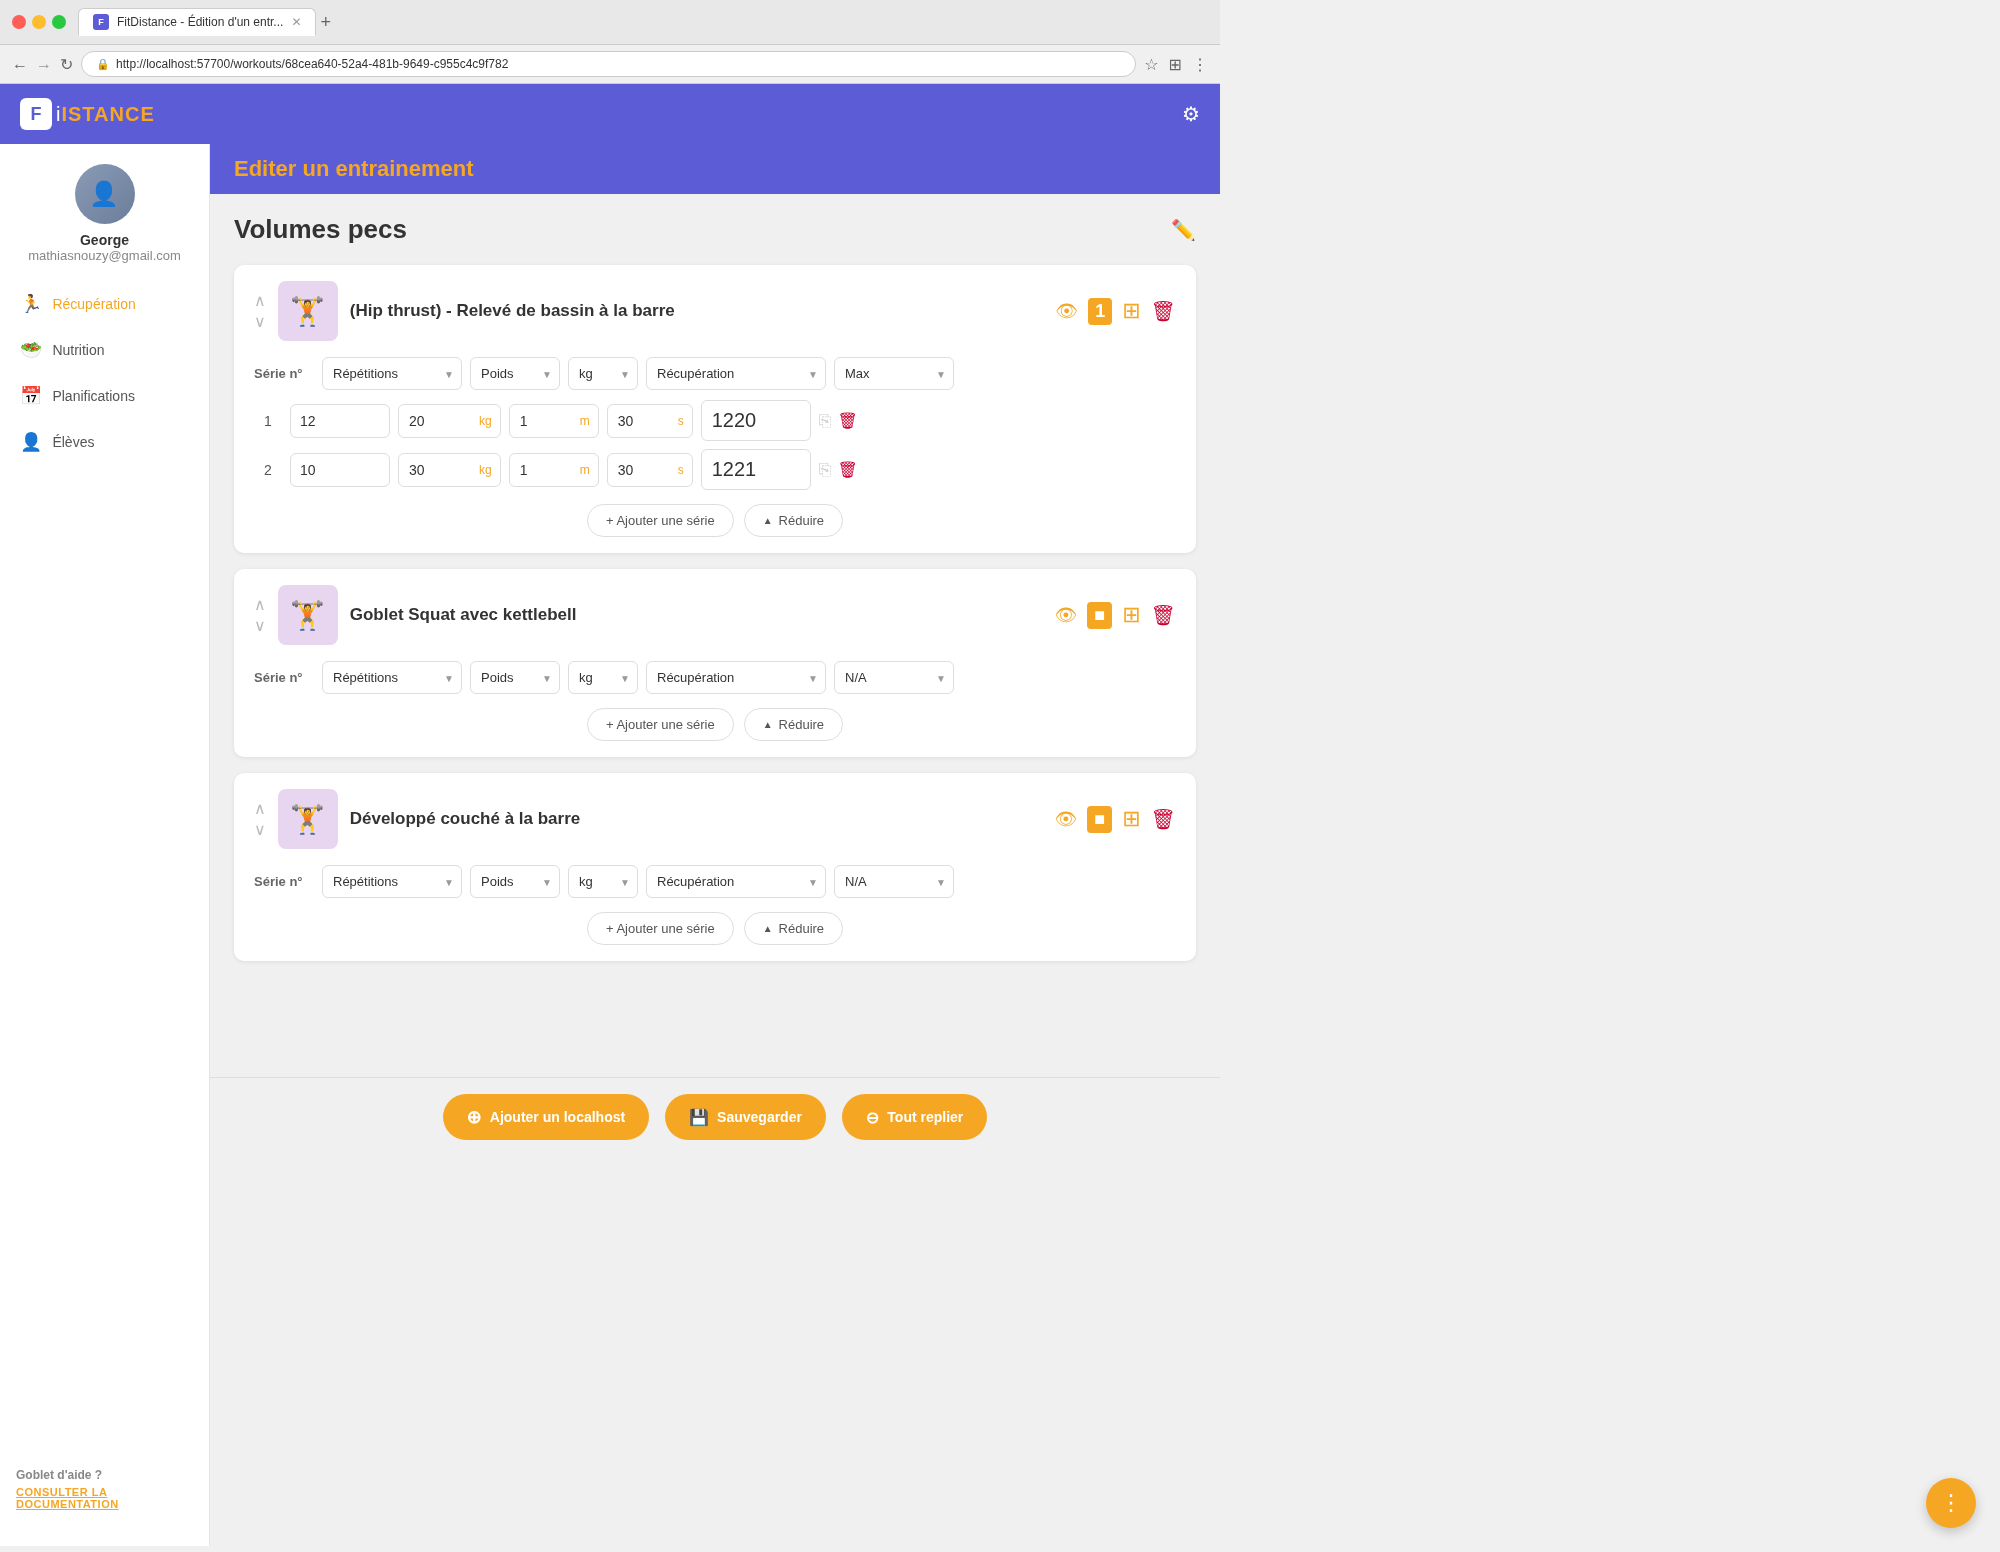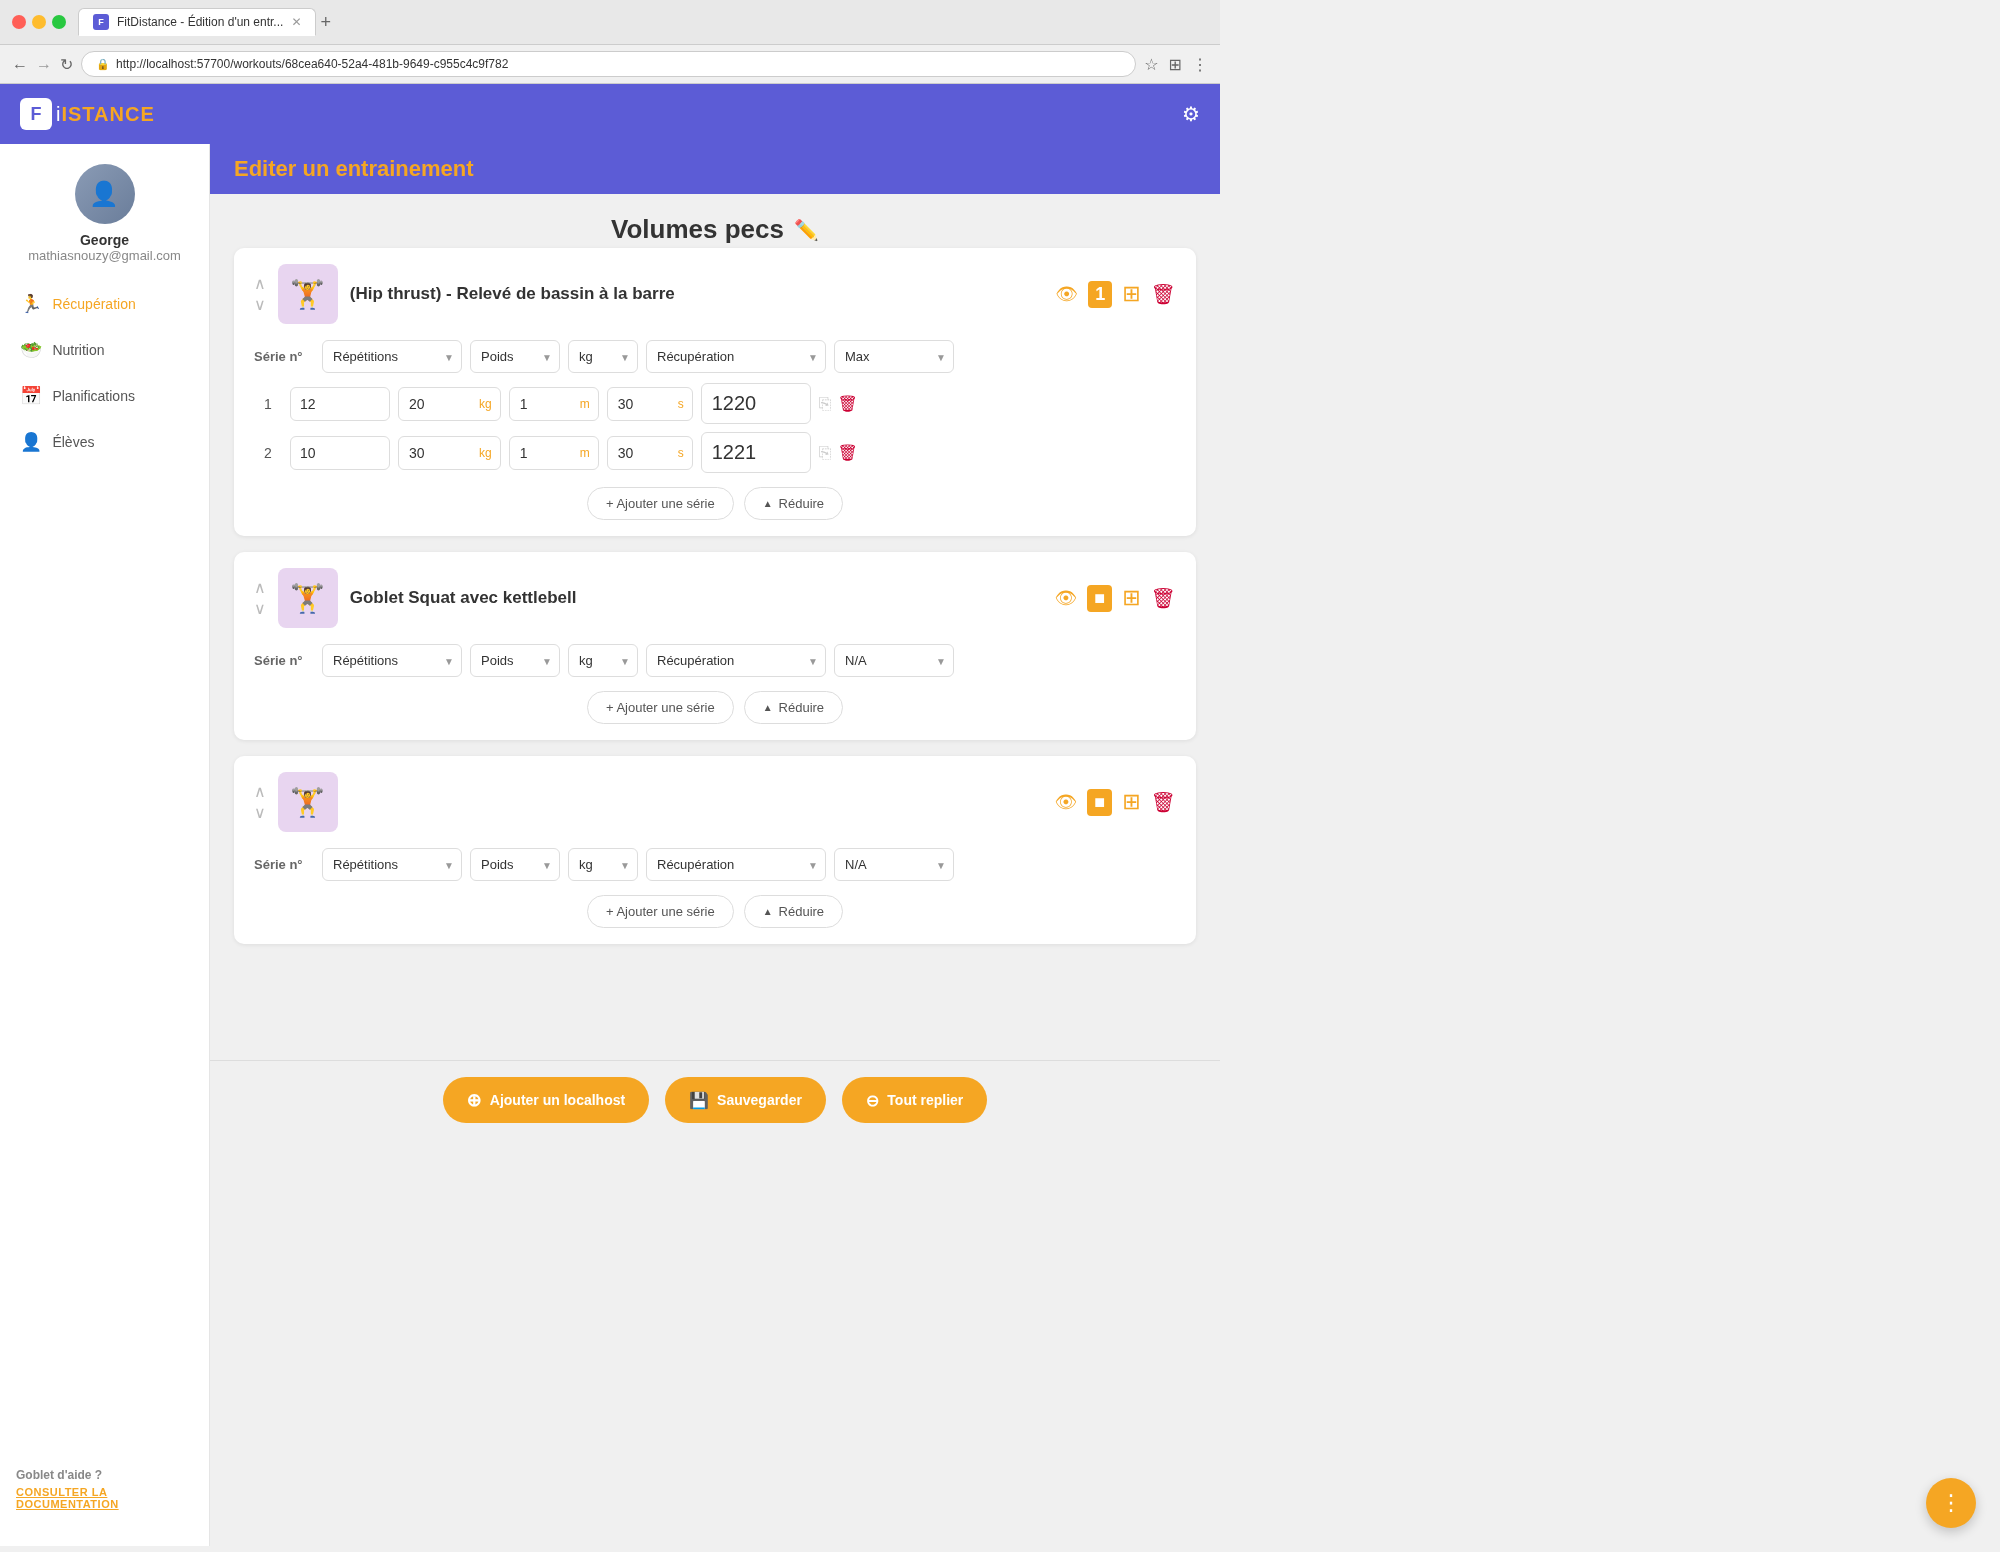--- a/index.html
+++ b/index.html
@@ -31,21 +31,21 @@
     .sidebar-help { margin-top: auto; padding: 16px; }
     .sidebar-help-title { font-size: 12px; color: #888; font-weight: 600; margin-bottom: 4px; }
     .sidebar-help-link { font-size: 11px; color: #f5a623; text-decoration: underline; cursor: pointer; font-weight: 600; letter-spacing: 0.5px; }
 
     
     .main-content { flex: 1; overflow-y: auto; background: #f0f0f0; }
     .page-header { background: #5c5cd6; padding: 12px 24px; }
     .page-title { color: #f5a623; font-size: 22px; font-weight: 600; }
 
     .content-area { padding: 20px 24px; }
-    .workout-title-row { display: flex; align-items: center; justify-content: center; gap: 10px; margin-bottom: 3px; }
+    .workout-title-row { display: flex; align-items: center; justify-content: space-between; gap: 10px; margin-bottom: 20px; }
     .workout-title { font-size: 26px; font-weight: 600; color: #333; }
     .edit-icon { color: #f5a623; font-size: 20px; cursor: pointer; }
 
     
     .exercise-card { background: white; border-radius: 10px; margin-bottom: 16px; padding: 16px 20px; box-shadow: 0 1px 4px rgba(0,0,0,0.08); }
     .exercise-header { display: flex; align-items: center; gap: 12px; margin-bottom: 16px; }
     .exercise-thumb { width: 60px; height: 60px; border-radius: 8px; background: #e8e0f0; display: flex; align-items: center; justify-content: center; overflow: hidden; }
     .exercise-name { font-size: 17px; font-weight: 600; color: #333; flex: 1; }
     .exercise-actions { display: flex; gap: 10px; margin-left: auto; }
     .exercise-action-btn { color: #f5a623; cursor: pointer; font-size: 18px; background: none; border: none; }
@@ -355,20 +355,21 @@
 
         <div class="exercise-card">
           <div class="exercise-header">
             <div style="display:flex; flex-direction:column; gap:2px; cursor:pointer; color:#bbb;">
               <span>∧</span>
                 <span>∨</span>
             </div>
             <div class="exercise-thumb" style="background:#e8d5f0;">
               <span style="font-size:28px;">🏋</span>
             </div>
+            <div class="exercise-name">Développé couché à la barre</div>
             <div class="exercise-actions">
               <button class="exercise-action-btn" style="color:#f5a623;">👁</button>
               <button class="exercise-action-btn" style="background:#f5a623; color:white; border-radius:4px; padding:3px 7px; border:none; font-weight:bold;">■</button>
               <button class="exercise-action-btn" style="color:#f5a623; font-size:22px;">⊞</button>
               <button class="exercise-action-btn" style="color:#cc0033; font-size:20px;">🗑</button>
             </div>
           </div>
 
           <div class="serie-header-row">
             <span class="serie-label">Série n°</span>

